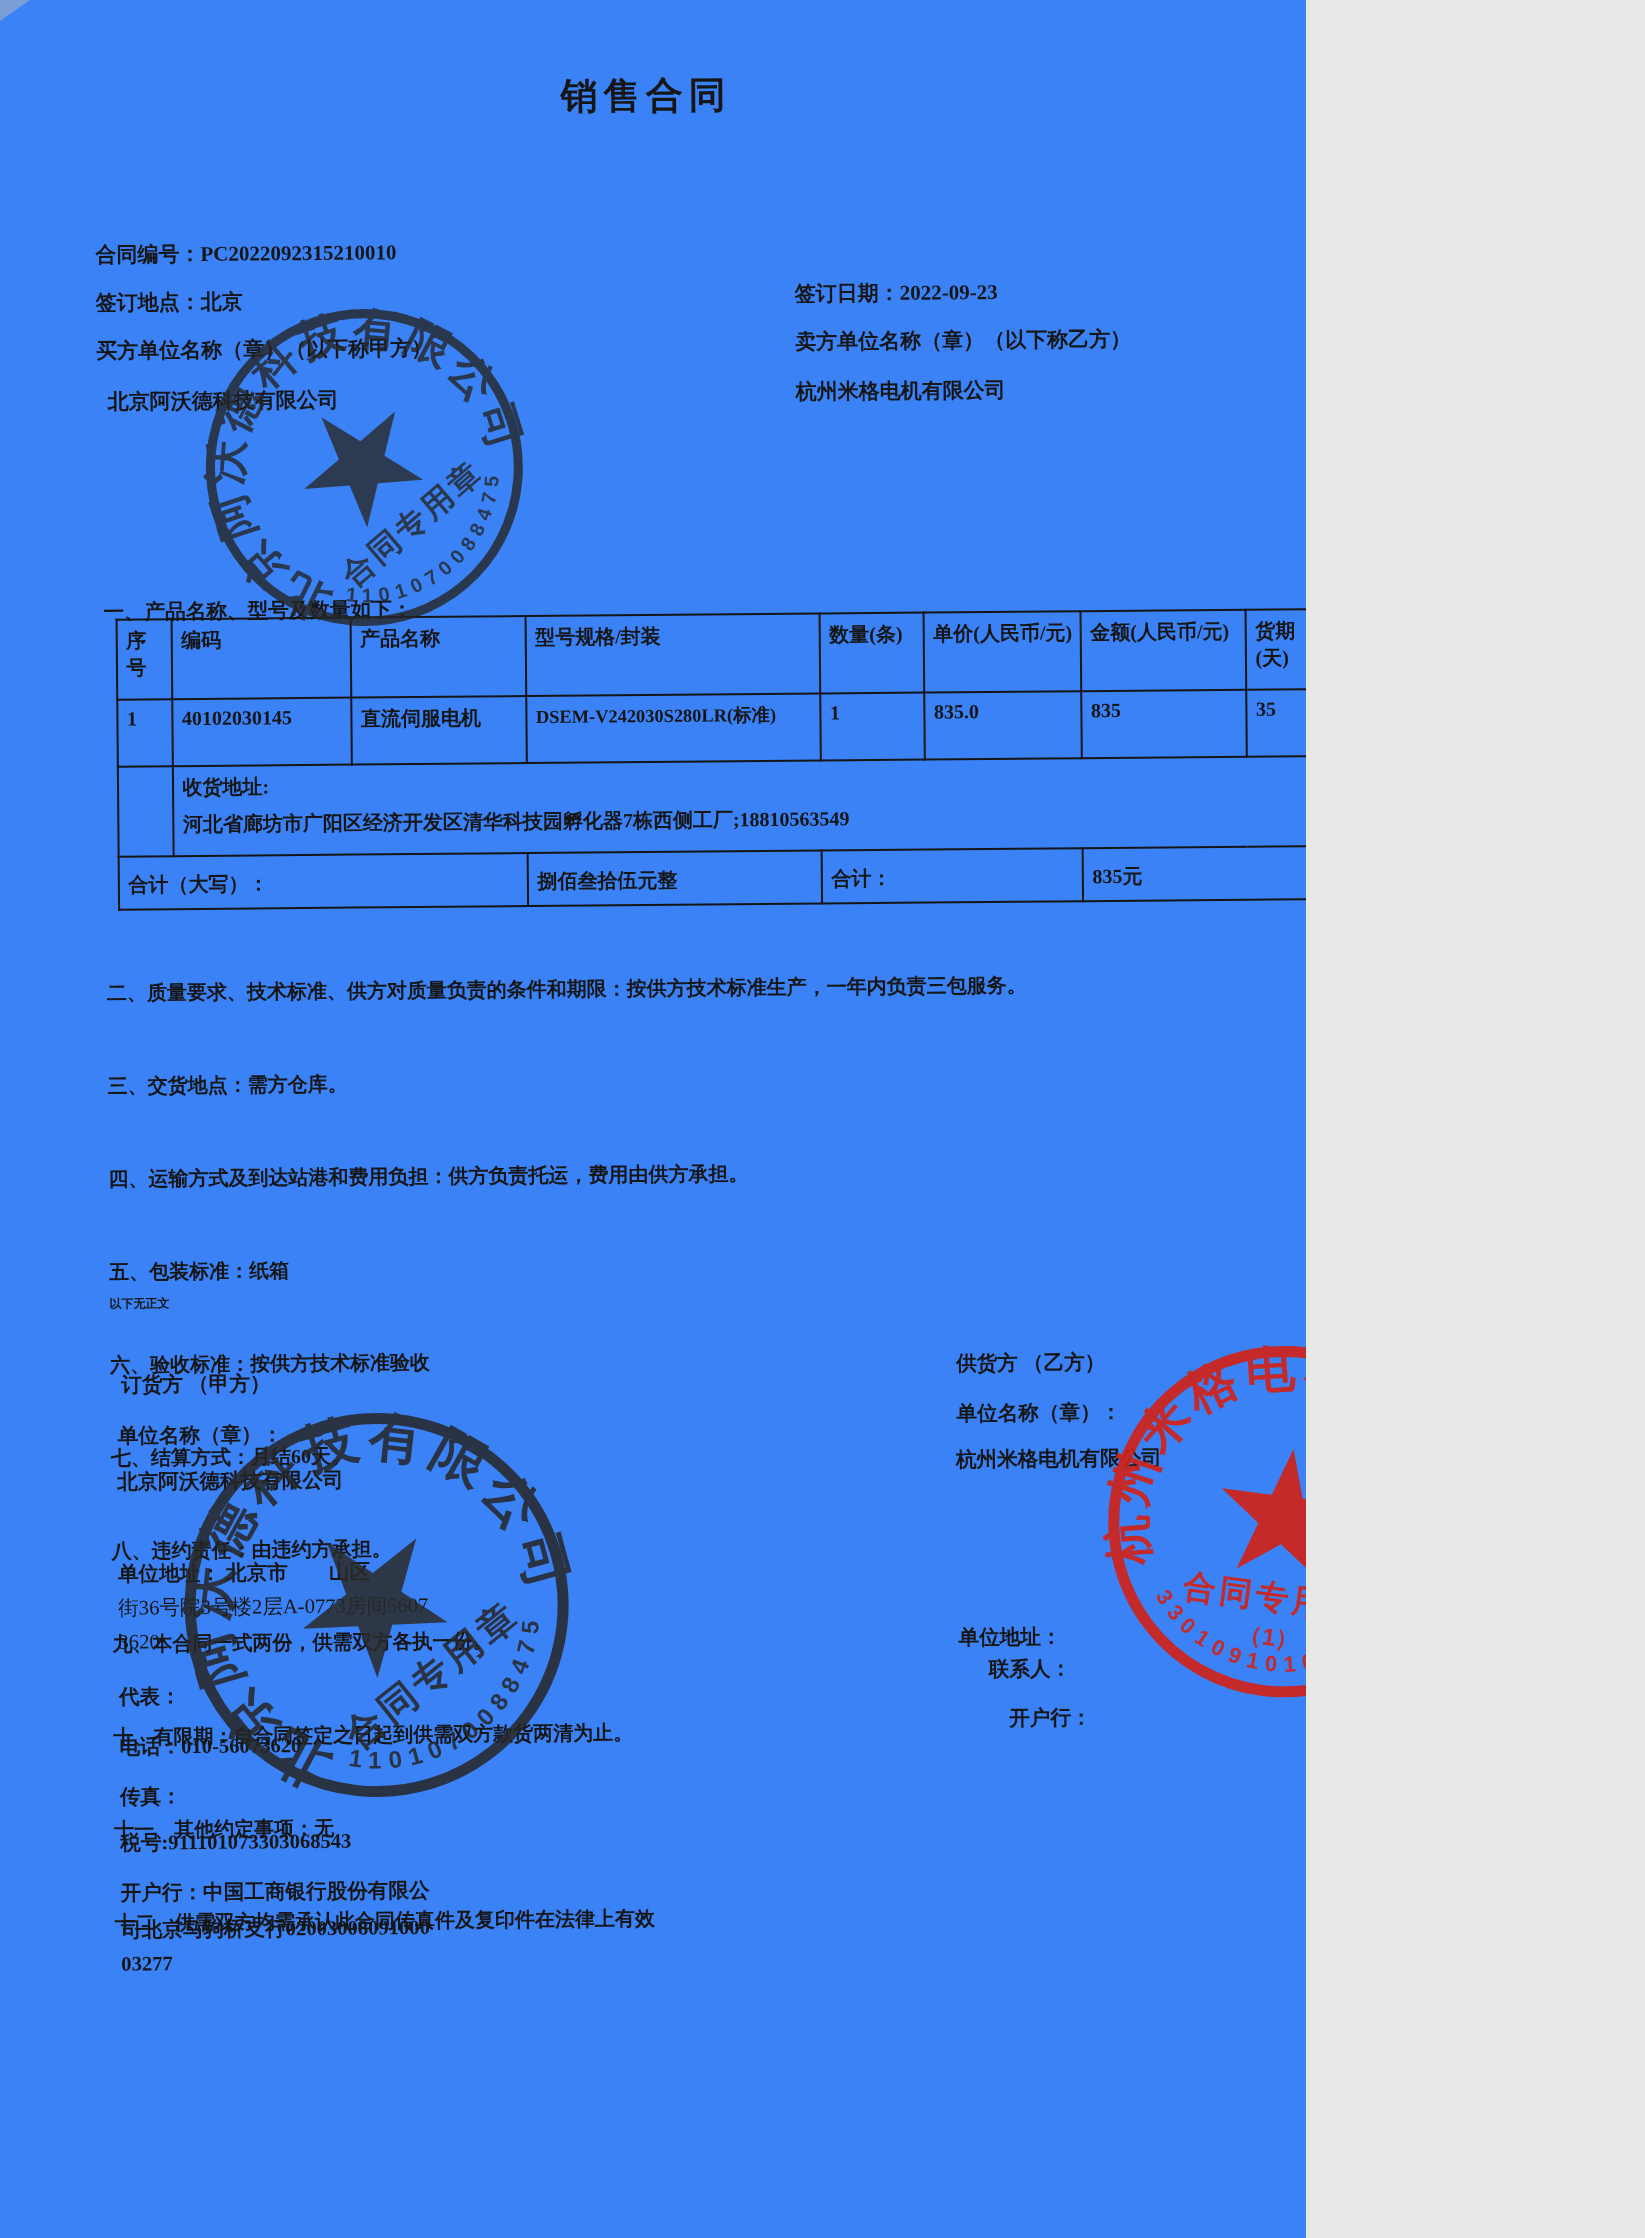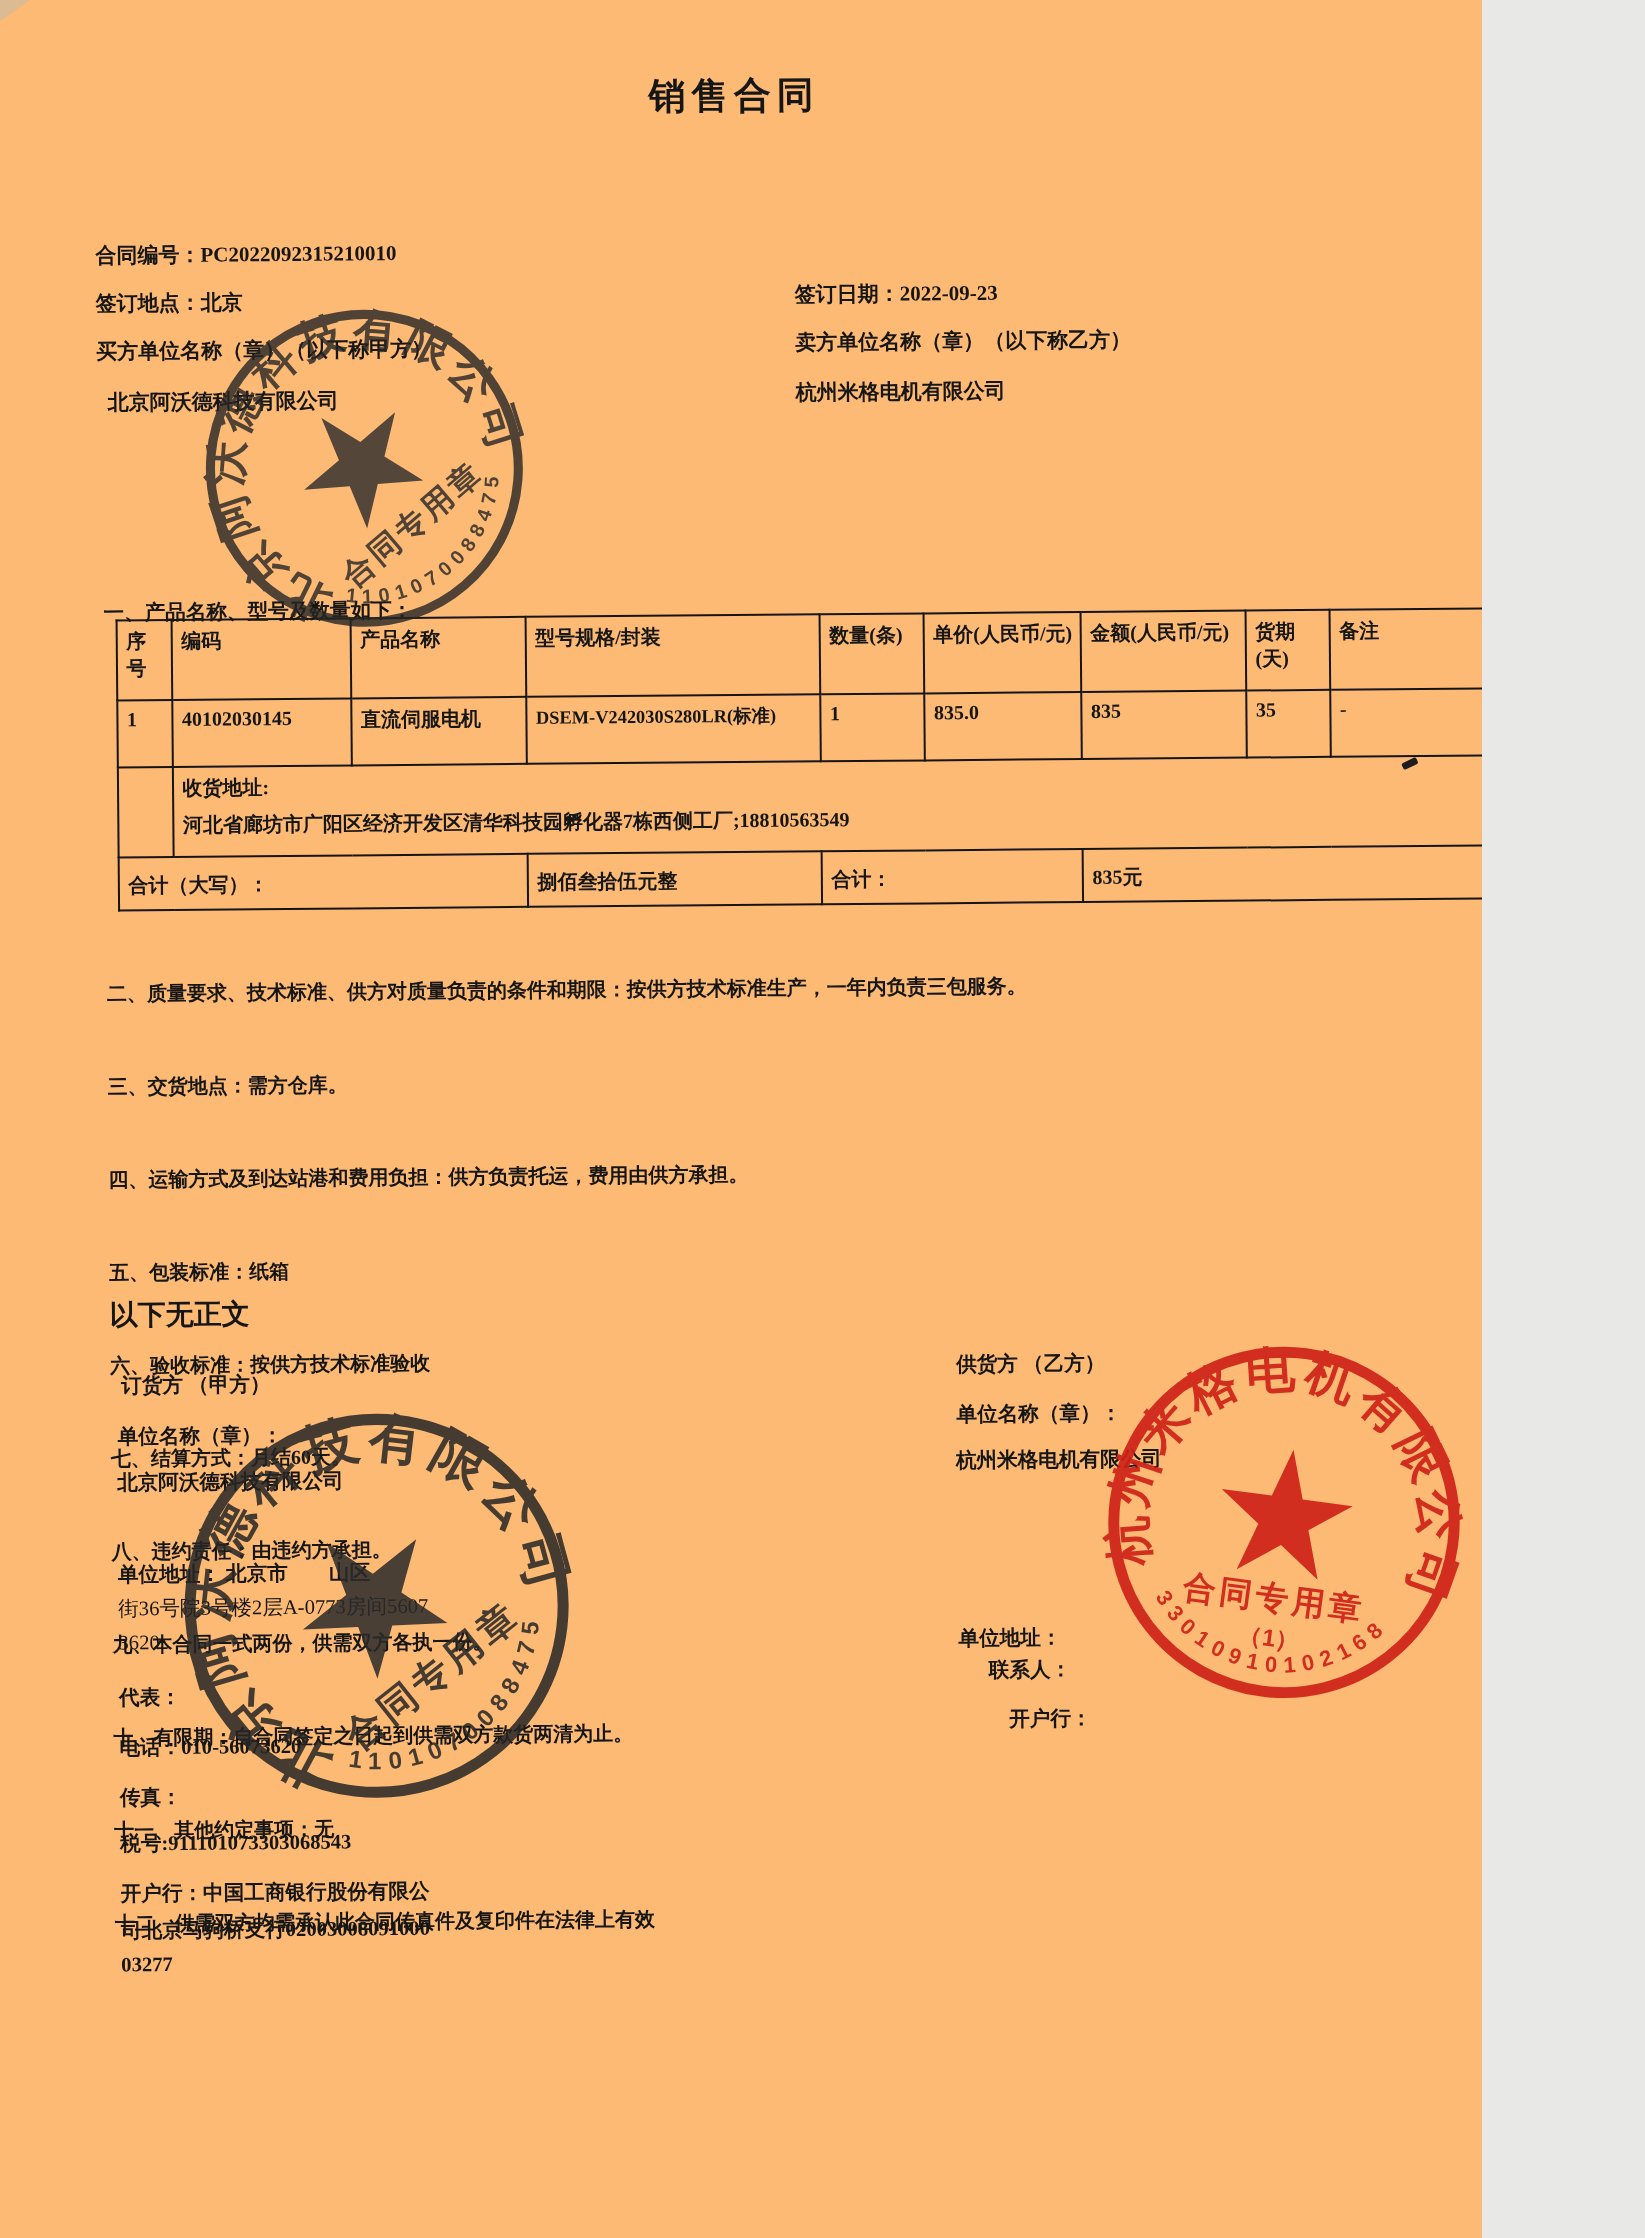--- a/index.html
+++ b/index.html
@@ -1,23 +1,23 @@
 <!DOCTYPE html>
 <html style="font-size:11.3px"><head>
 <meta charset="utf-8">
 <style>
   html,body{margin:0;padding:0;background:#e8e8e6;}
-  .page{position:relative;width:1482px;height:2239px;background:#fdba74;overflow:hidden;
+  .page{position:relative;width:1306px;height:2239px;background:#3b82f6;overflow:hidden;
         font-family:"Liberation Serif","DejaVu Serif",serif;color:#161616;}
   .sheet{position:absolute;inset:0;transform:rotate(-0.5deg);transform-origin:50% 40%;}
   .abs{position:absolute;white-space:pre;}
   .b{font-weight:700;}
   .fs30{font-size:21px;}
   .fs29{font-size:20.6px;}
-  .fs28{font-size:28px;}
+  .fs28{font-size:12px;}
   .title{left:0;top:71px;width:100%;text-align:center;font-size:37px;font-weight:700;letter-spacing:5.7px;}
   
   table.items{position:absolute;left:118px;top:614px;width:1385px;border-collapse:collapse;
               border:2.8px solid #151515;table-layout:fixed;font-size:20px;}
   table.items td{border:2.1px solid #151515;vertical-align:top;padding:7px 7px 2.8px 8.5px;
                  font-weight:600;overflow:hidden;}
   tr.rh td{height:68px;}
   tr.rd td{height:55px;}
   tr.raddr td{height:79px;}
   tr.rtot td{height:41px;vertical-align:middle;}

